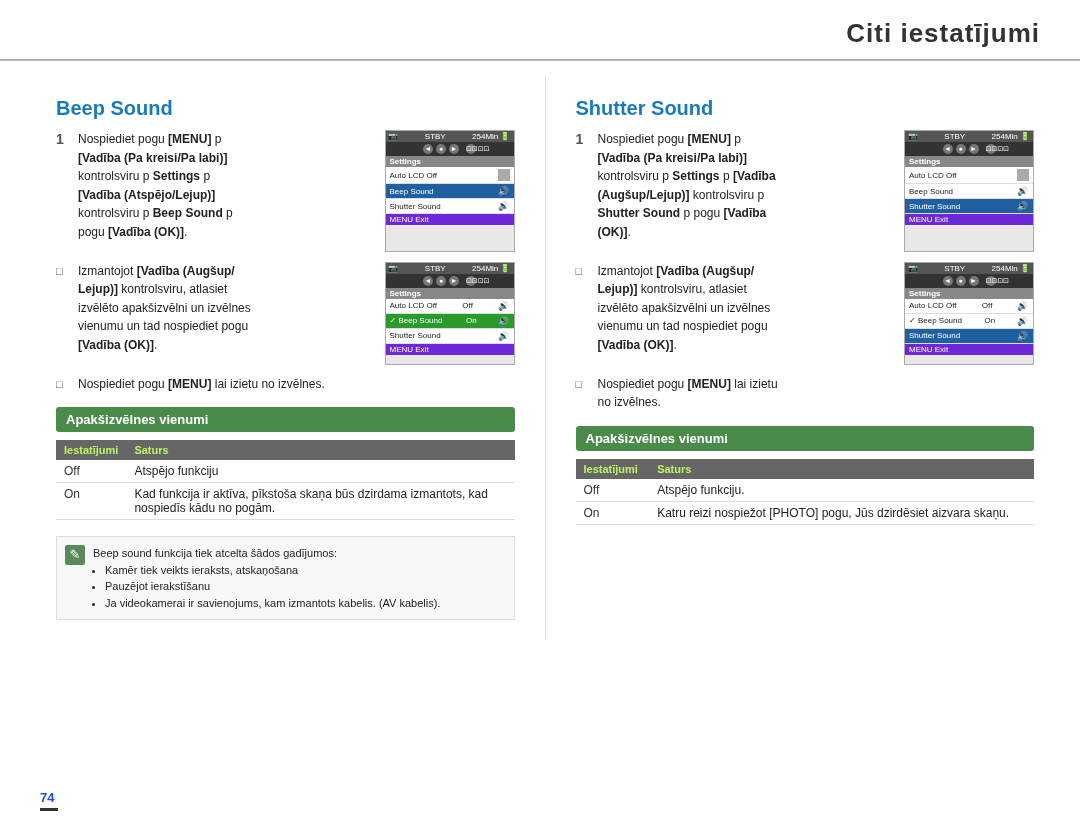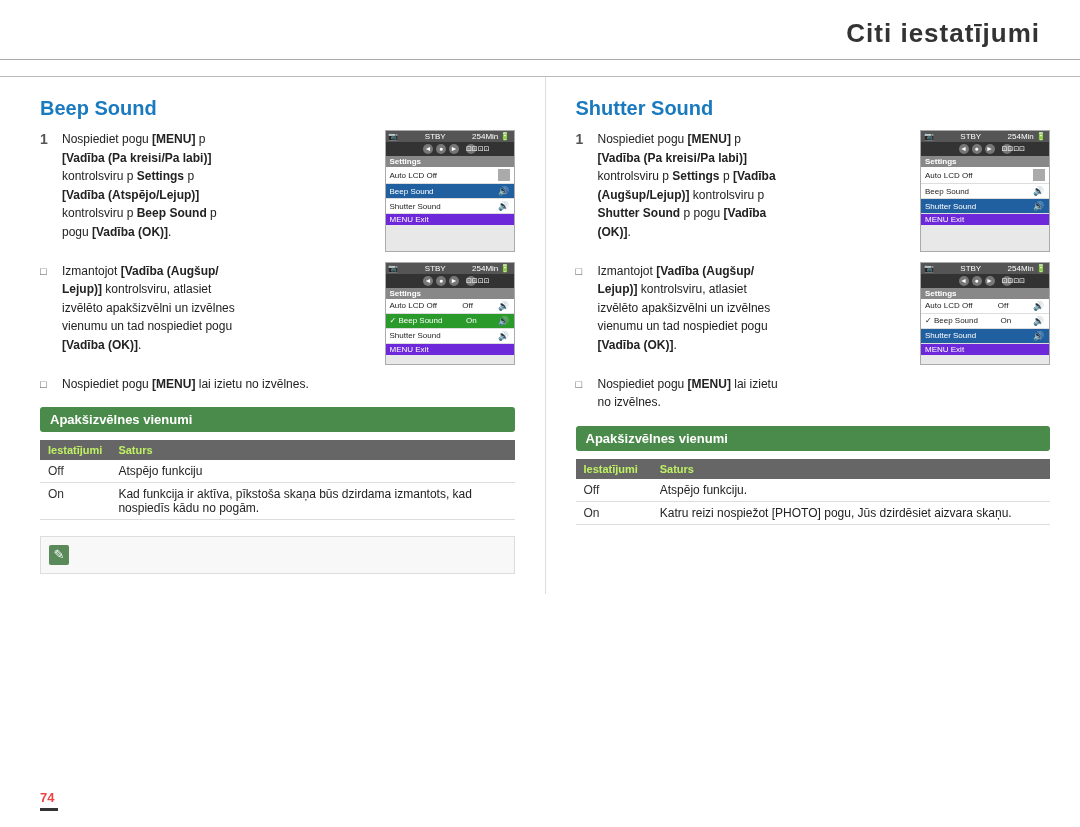--- a/index.html
+++ b/index.html
@@ -12,33 +12,33 @@
       color: #222;
       overflow: hidden;
       position: relative;
     }
 
     
     .page-header {
       text-align: right;
       padding: 18px 40px 10px 40px;
       border-bottom: 1px solid #aaa;
-      margin-bottom: 16px;
+      margin-bottom: 0;
     }
     .page-header h1 {
       font-size: 26px;
       font-weight: bold;
       color: #333;
       letter-spacing: 1px;
     }
 
     
     .content {
       display: flex;
-      padding: 0;
+      padding: 16px;
     }
 
     .left-col {
       flex: 1;
       padding: 20px 30px 20px 40px;
       border-right: 1px solid #ddd;
     }
 
     .right-col {
       flex: 1;
@@ -252,21 +252,21 @@
       margin-left: 12px;
     }
 
     
     .page-number {
       position: absolute;
       bottom: 16px;
       left: 40px;
       font-size: 13px;
       font-weight: bold;
-      color: #ef4444;
+      color: #1d4ed8;
       display: flex;
       align-items: center;
       gap: 0;
     }
 
     .page-num-bar {
       width: 18px;
       height: 3px;
       background: #333;
       display: block;
@@ -411,20 +411,28 @@
         </tr>
         <tr>
           <td>On</td>
           <td>Kad funkcija ir aktīva, pīkstoša skaņa būs dzirdama izmantots, kad nospiedīs kādu no pogām.</td>
         </tr>
       </tbody>
     </table>
 
     <div class="note-box">
       <div class="note-icon">✎</div>
+      <div class="note-content">
+        <span>Beep sound funkcija tiek atcelta šādos gadījumos:</span>
+        <ul>
+          <li>Kamēr tiek veikts ieraksts, atskaņošana</li>
+          <li>Pauzējot ierakstīšanu</li>
+          <li>Ja videokamerai ir savienojums, kam izmantots kabelis. (AV kabelis).</li>
+        </ul>
+      </div>
     </div>
   </div>
 
   <div class="right-col">
     <div class="section-title">Shutter Sound</div>
 
     <div class="step-with-image">
       <div class="step-text-part">
         <div class="step">
           <div class="step-number">1</div>

